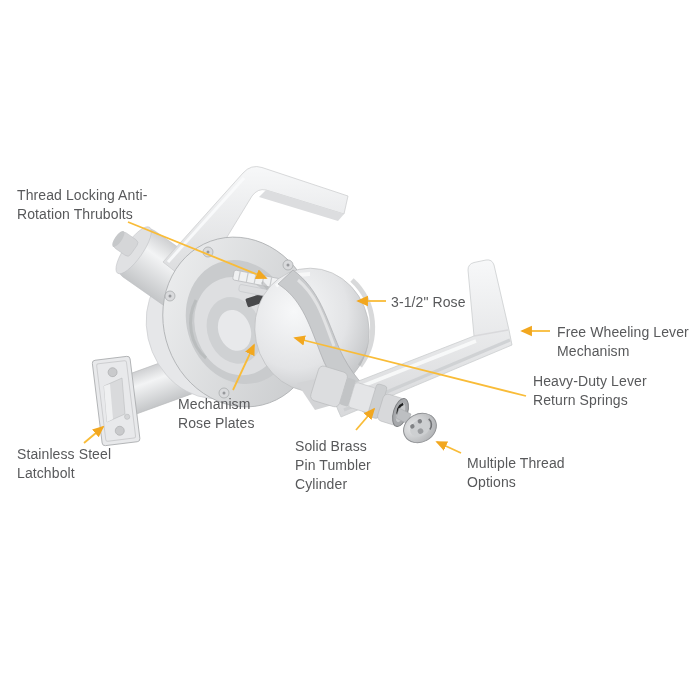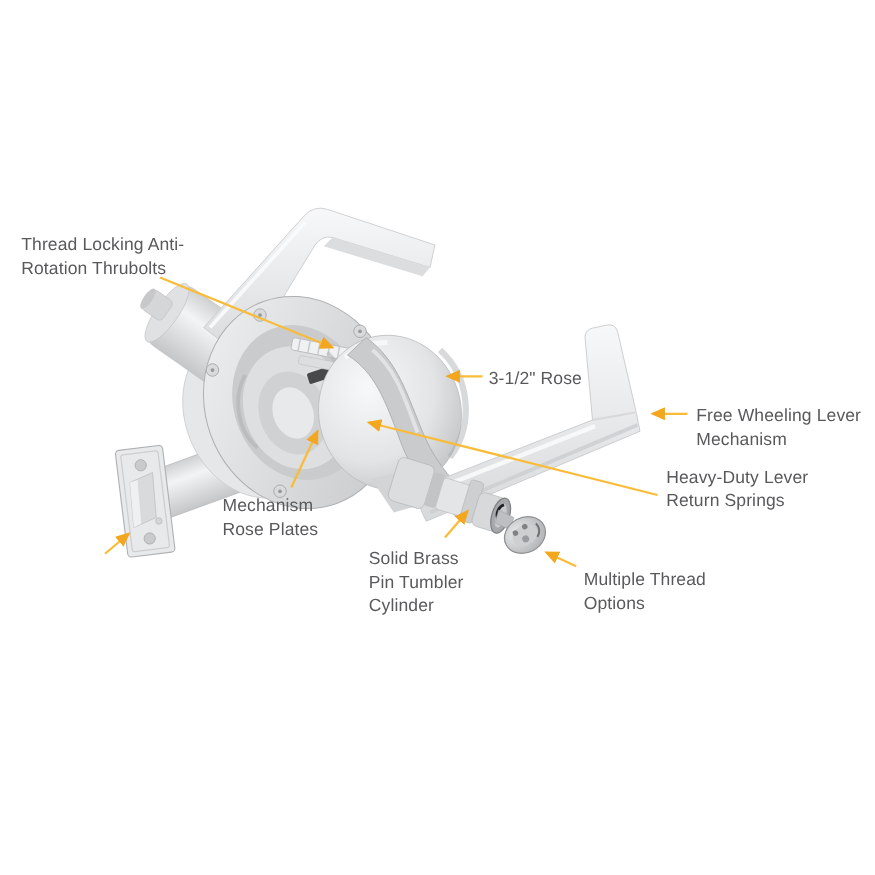--- a/index.html
+++ b/index.html
@@ -179,14 +179,16 @@
 Mechanism</div>
   <div class="callout-label" style="left:533px; top:372px;">Heavy-Duty Lever
 Return Springs</div>
   <div class="callout-label" style="left:178px; top:395px;">Mechanism
 Rose Plates</div>
   <div class="callout-label" style="left:295px; top:437px;">Solid Brass
 Pin Tumbler
 Cylinder</div>
   <div class="callout-label" style="left:467px; top:454px;">Multiple Thread
 Options</div>
+  <div class="callout-label" style="left:17px;  top:445px;">Stainless Steel
+Latchbolt</div>
 
 </div>
 
 </body></html>

